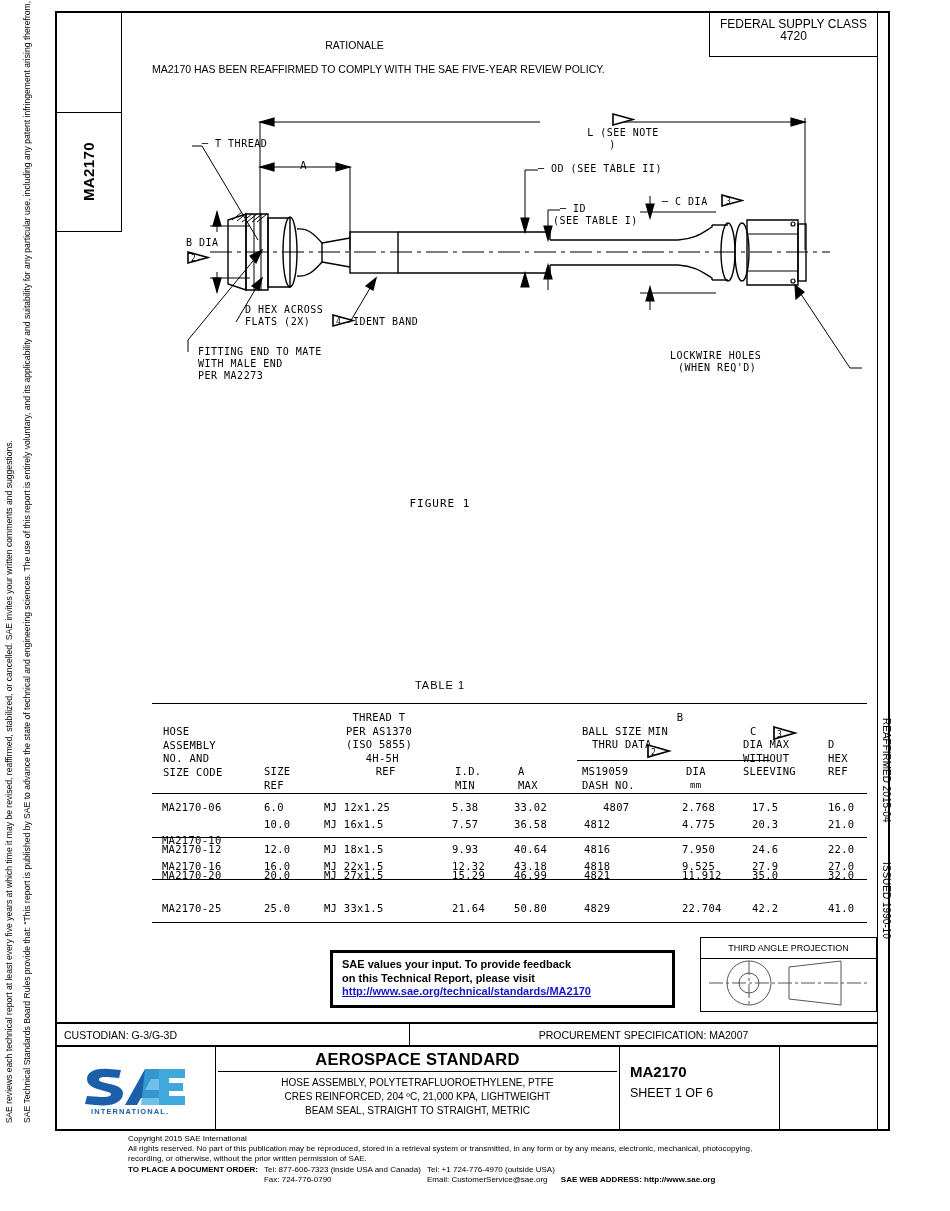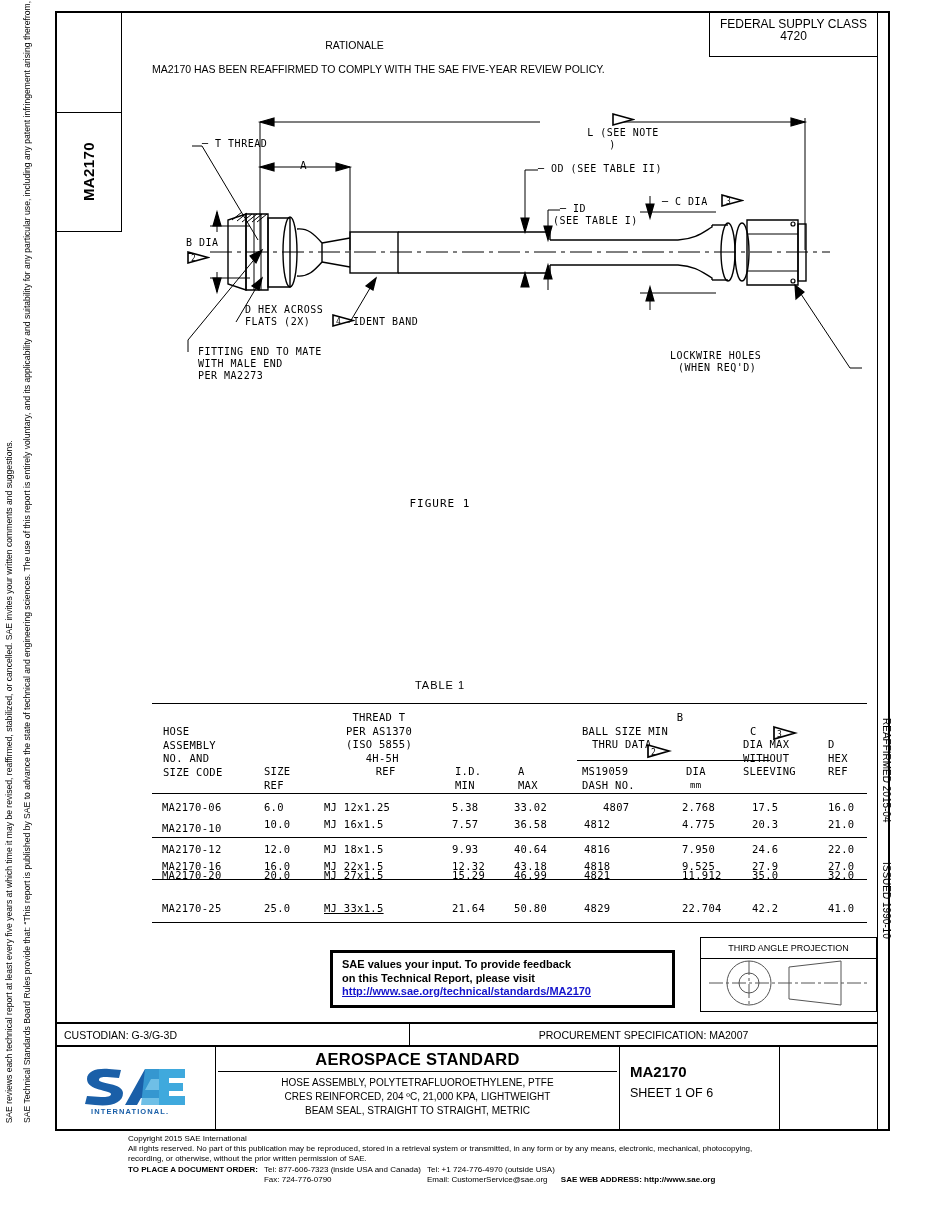--- a/index.html
+++ b/index.html
@@ -353,21 +353,21 @@
             <span class="rowline" style="left: 112px; top: 0px;">6.0</span>
             <span class="rowline" style="left: 172px; top: 0px;">MJ 12x1.25</span>
             <span class="rowline" style="left: 300px; top: 0px;">5.38</span>
             <span class="rowline" style="left: 362px; top: 0px;">33.02</span>
             <span class="rowline" style="left: 432px; top: 0px; margin-left: 19px;">4807</span>
             <span class="rowline" style="left: 530px; top: 0px;">2.768</span>
             <span class="rowline" style="left: 600px; top: 0px;">17.5</span>
             <span class="rowline" style="left: 676px; top: 0px;">16.0</span>
           </div>
           <div style="position: absolute; left: 0px; top: 23px; width: 715px; height: 17px;">
-            <span class="rowline" style="left: 10px; top: 4px;">MA2170-10</span>
+            <span class="rowline" style="left: 10px; top: 16px;">MA2170-10</span>
             <span class="rowline" style="left: 112px; top: 0px;">10.0</span>
             <span class="rowline" style="left: 172px; top: 0px;">MJ 16x1.5</span>
             <span class="rowline" style="left: 300px; top: 0px;">7.57</span>
             <span class="rowline" style="left: 362px; top: 0px;">36.58</span>
             <span class="rowline" style="left: 432px; top: 0px;">4812</span>
             <span class="rowline" style="left: 530px; top: 0px;">4.775</span>
             <span class="rowline" style="left: 600px; top: 0px;">20.3</span>
             <span class="rowline" style="left: 676px; top: 0px;">21.0</span>
           </div>
           <div class="rule thin" style="left: 0px; top: 42px; width: 715px;"></div>
@@ -401,21 +401,21 @@
             <span class="rowline" style="left: 300px; top: 0px;">15.29</span>
             <span class="rowline" style="left: 362px; top: 0px;">46.99</span>
             <span class="rowline" style="left: 432px; top: 0px;">4821</span>
             <span class="rowline" style="left: 530px; top: 0px;">11.912</span>
             <span class="rowline" style="left: 600px; top: 0px;">35.0</span>
             <span class="rowline" style="left: 676px; top: 0px;">32.0</span>
           </div>
           <div style="position: absolute; left: 0px; top: 107px; width: 715px; height: 17px;">
             <span class="rowline" style="left: 10px; top: 0px;">MA2170-25</span>
             <span class="rowline" style="left: 112px; top: 0px;">25.0</span>
-            <span class="rowline" style="left: 172px; top: 0px; text-decoration: underline;">MJ 33x1.5</span>
+            <span class="rowline" style="left: 172px; top: 0px;">MJ 33x1.5</span>
             <span class="rowline" style="left: 300px; top: 0px;">21.64</span>
             <span class="rowline" style="left: 362px; top: 0px;">50.80</span>
             <span class="rowline" style="left: 432px; top: 0px;">4829</span>
             <span class="rowline" style="left: 530px; top: 0px;">22.704</span>
             <span class="rowline" style="left: 600px; top: 0px;">42.2</span>
             <span class="rowline" style="left: 676px; top: 0px;">41.0</span>
           </div>
           <div class="rule" style="left: 0px; top: 127px; width: 715px;"></div>
         </div>
     </div>

